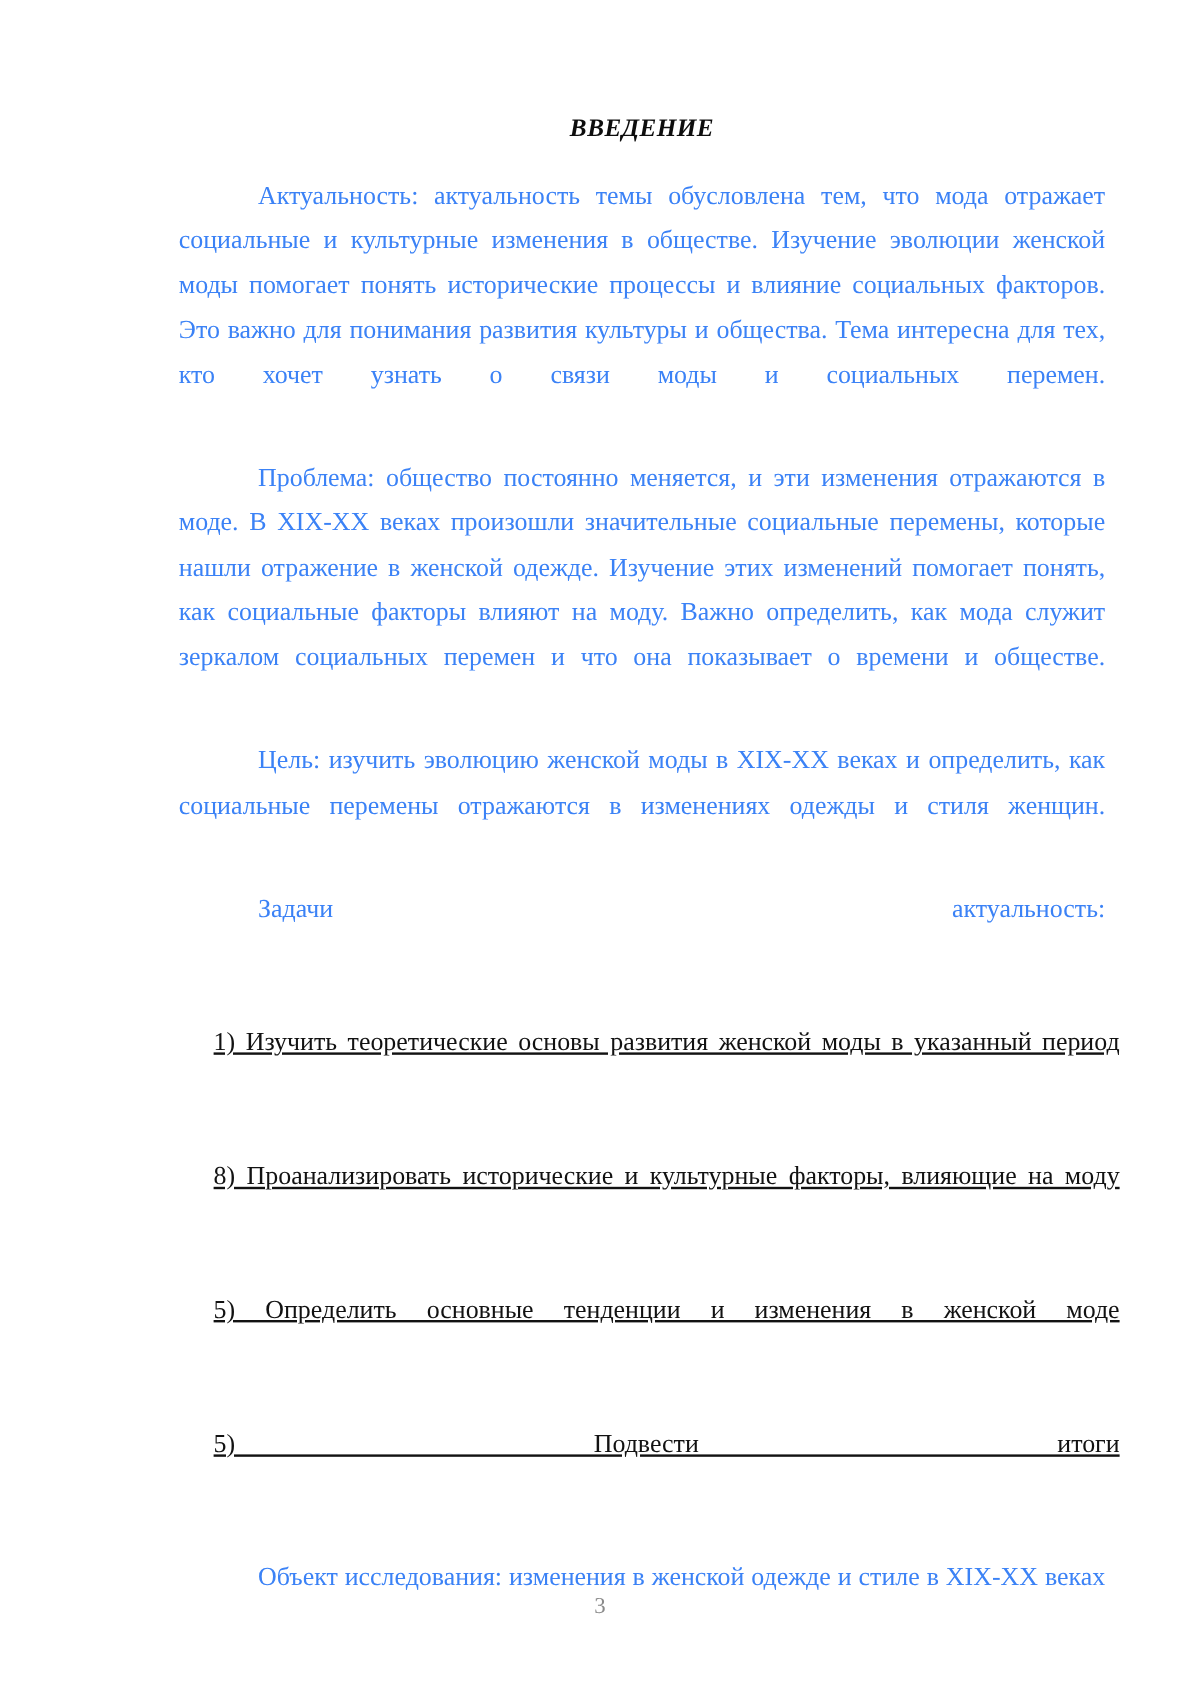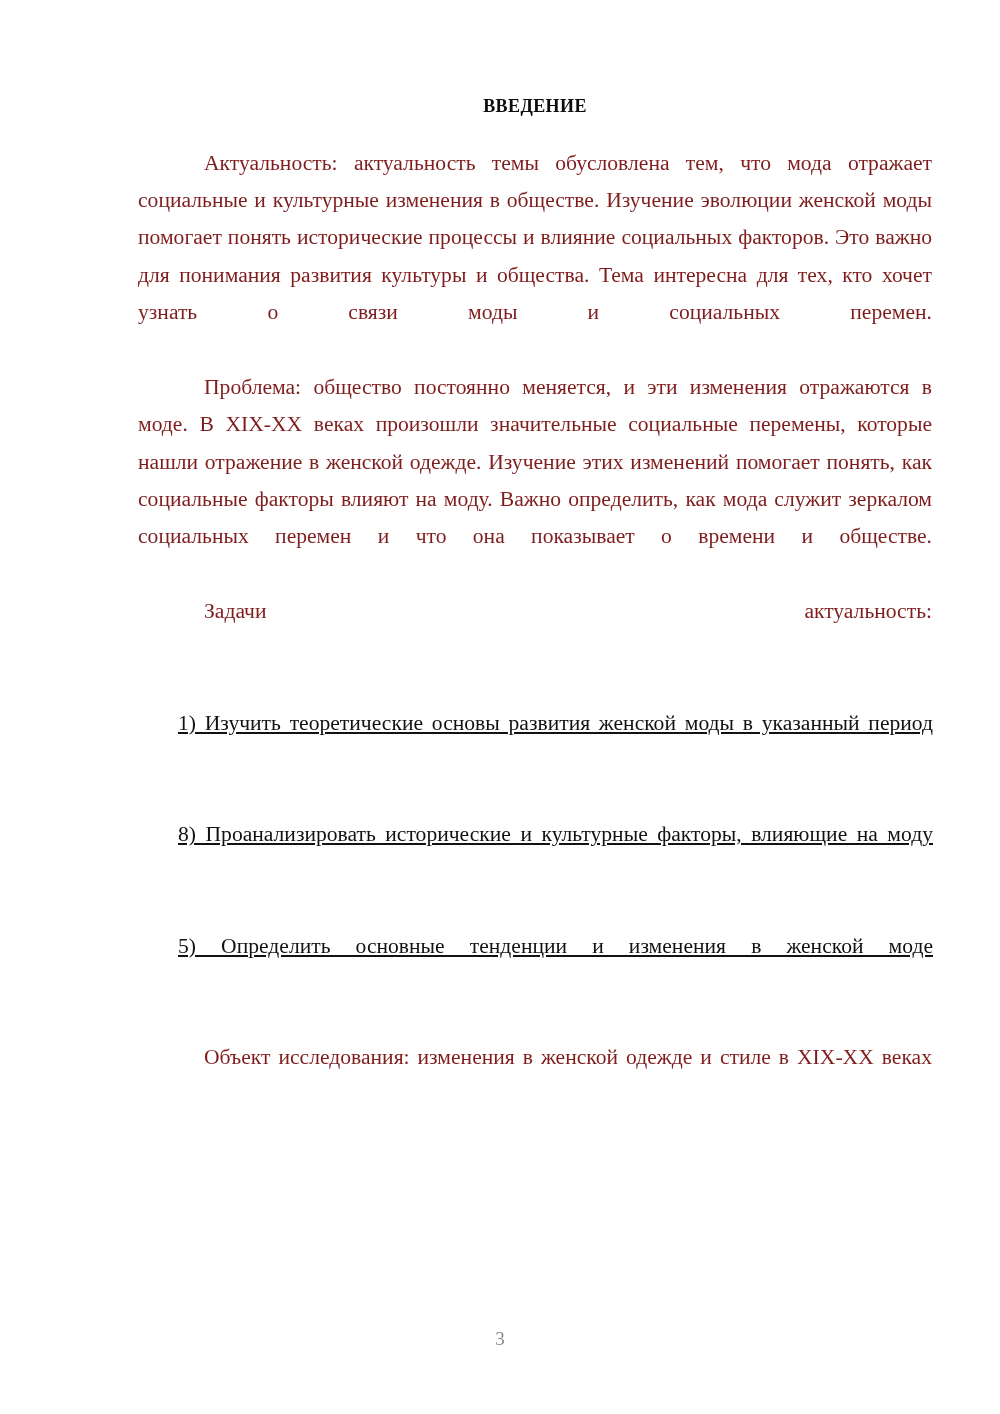--- a/index.html
+++ b/index.html
@@ -25,37 +25,38 @@
   }
 
   .content {
     position: absolute;
     left: 137px;
     top: 88px;
     width: 796px;
   }
 
   .doc-title {
-    font-size: 18px;
+    font-size: 21px;
     font-weight: bold;
     text-align: center;
     letter-spacing: 0.4px;
     line-height: 37px;
     margin: 0 0 20px 0;
     color: #0d0d0d;
+    font-style: italic;
   }
 
   .para {
     font-size: 21.6px;
     line-height: 37.2px;
     text-align: justify;
     text-justify: inter-word;
     text-indent: 66px;
-    margin: 1px;
-    color: #7f1d1d;
+    margin: 12px;
+    color: #3b82f6;
     hyphens: none;
   }
 
   .para + .para {
     margin-top: 0;
   }
 
   
   .gap-before {
     margin-top: 37px;
@@ -102,30 +103,32 @@
 <div class="page">
 
   <div class="content">
 
     <h1 class="doc-title">ВВЕДЕНИЕ</h1>
 
     <p class="para">Актуальность: актуальность темы обусловлена тем, что мода отражает социальные и культурные изменения в обществе. Изучение эволюции женской моды помогает понять исторические процессы и влияние социальных факторов. Это важно для понимания развития культуры и общества. Тема интересна для тех, кто хочет узнать о связи моды и социальных перемен.</p>
 
     <p class="para gap-before">Проблема: общество постоянно меняется, и эти изменения отражаются в моде. В XIX-XX веках произошли значительные социальные перемены, которые нашли отражение в женской одежде. Изучение этих изменений помогает понять, как социальные факторы влияют на моду. Важно определить, как мода служит зеркалом социальных перемен и что она показывает о времени и обществе.</p>
 
+    <p class="para gap-before">Цель: изучить эволюцию женской моды в XIX-XX веках и определить, как социальные перемены отражаются в изменениях одежды и стиля женщин.</p>
 
     <p class="para gap-before">Задачи актуальность:</p>
 
     <p class="list-item gap-before">1) Изучить теоретические основы развития женской моды в указанный период</p>
 
     <p class="list-item gap-before">8) Проанализировать исторические и культурные факторы, влияющие на моду</p>
 
     <p class="list-item gap-before">5) Определить основные тенденции и изменения в женской моде</p>
 
 
+    <p class="list-item gap-before">5) Подвести итоги</p>
 
     <p class="para gap-before">Объект исследования: изменения в женской одежде и стиле в XIX-XX веках</p>
 
   </div>
 
   <div class="page-number">3</div>
 
 </div>
 
 </body></html>

